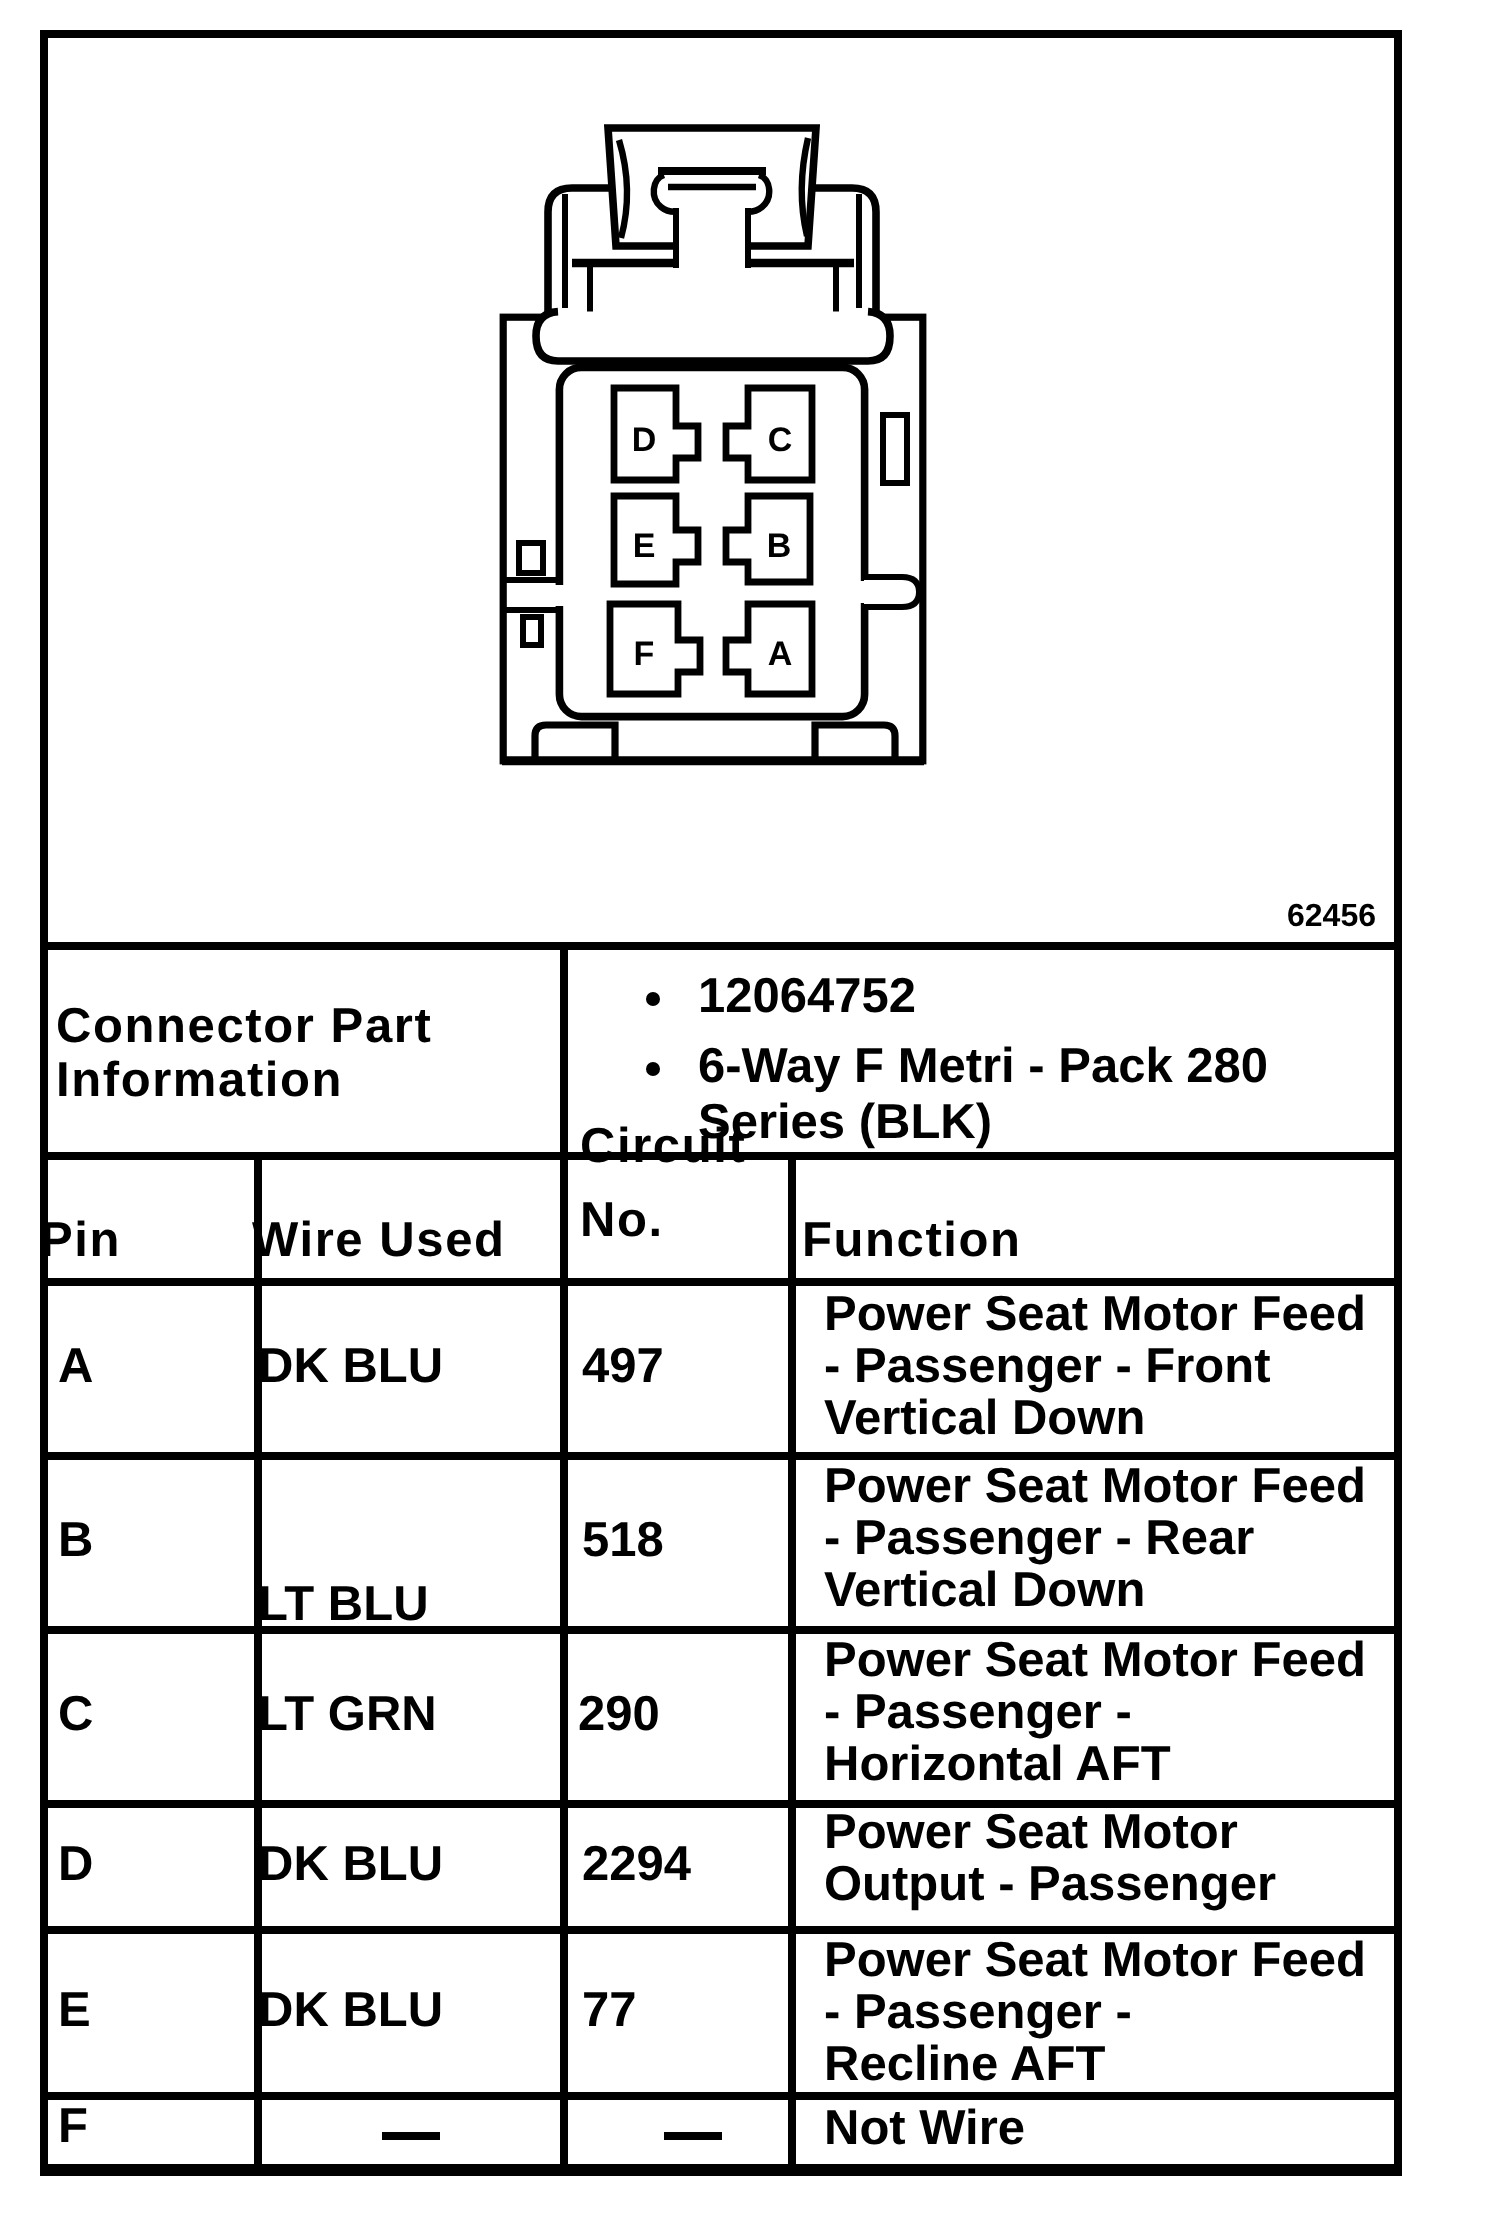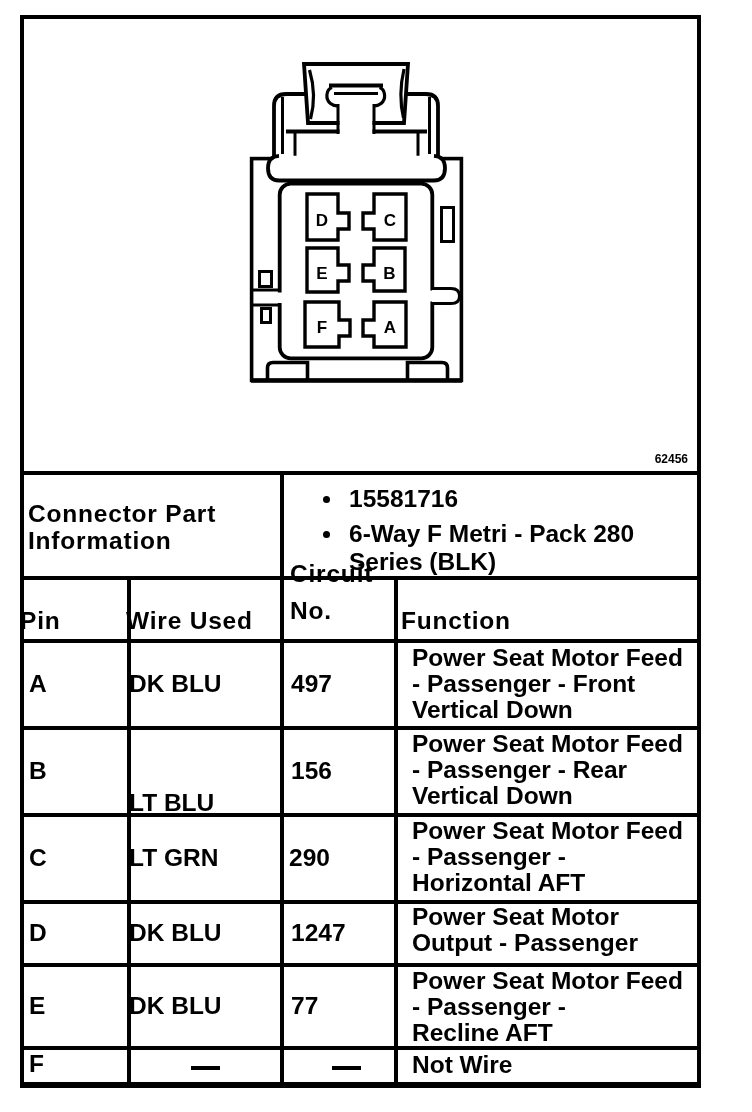--- a/index.html
+++ b/index.html
@@ -84,69 +84,69 @@
 <text x="390" y="332.5">A</text>
 </g>
 
 <path d="M251,380.4 H462" stroke="#000" stroke-width="4.5"></path>
 
 <path d="M267.5,381 L267.5,368 Q267.5,362.5 273,362.5 L307.5,362.5 L307.5,381" stroke="#000" stroke-width="3.6"></path>
 
 <path d="M407.5,381 L407.5,362.5 L442,362.5 Q447.5,362.5 447.5,368 L447.5,381" stroke="#000" stroke-width="3.6"></path>
 </svg>
 
-<div class="t" style="left:588px;top:450px;width:100px;font-size:12px;line-height:18px;text-align:right">62456</div>
+<div class="t" style="left:588px;top:450px;width:100px;font-size:16px;line-height:18px;text-align:right">62456</div>
 
 <div class="hl" style="top:471px"></div>
 <div class="hl" style="top:576.0px"></div>
 <div class="hl" style="top:639.0px"></div>
 <div class="hl" style="top:726.0px"></div>
 <div class="hl" style="top:813.0px"></div>
 <div class="hl" style="top:900.0px"></div>
 <div class="hl" style="top:963.0px"></div>
 <div class="hl" style="top:1046.0px"></div>
 <div class="hl" style="top:1082px;height:6px"></div>
 
 <div class="vl" style="left:20px;top:471px;height:617px"></div>
 <div class="vl" style="left:697px;top:471px;height:617px"></div>
 <div class="vl" style="left:280px;top:471px;height:617px"></div>
 <div class="vl" style="left:127px;top:576px;height:512px"></div>
 <div class="vl" style="left:394px;top:576px;height:512px"></div>
 
 <div class="t c w" style="left:28px;top:500px;width:262px;line-height:27px">Connector Part<br>Information</div>
 
 <div class="a" style="left:323px;top:495.5px;width:7px;height:7px;background:#000;border-radius:50%"></div>
-<div class="t" style="left:349px;top:486px">15581716</div>
+<div class="t" style="left:349px;top:486px">12064752</div>
 
 <div class="a" style="left:323px;top:530.5px;width:7px;height:7px;background:#000;border-radius:50%"></div>
 <div class="t" style="left:349px;top:520px;line-height:28px">6-Way F Metri - Pack 280<br>Series (BLK)</div>
 
 <div class="t c w" style="left:20px;top:608px;width:109px">Pin</div>
 <div class="t c w" style="left:126px;top:608px;width:153px">Wire Used</div>
 <div class="t c w" style="left:290px;top:555px;width:114px;line-height:37px">Circuit<br>No.</div>
 <div class="t c w" style="left:401px;top:608px;width:303px">Function</div>
 
 <div class="t c" style="left:29px;top:671px;width:109px">A</div>
 <div class="t c" style="left:129px;top:671px;width:153px">DK BLU</div>
 <div class="t c" style="left:291px;top:671px;width:114px">497</div>
 <div class="t" style="left:412px;top:645px">Power Seat Motor Feed<br>- Passenger - Front<br>Vertical Down</div>
 
 <div class="t c" style="left:29px;top:758px;width:109px">B</div>
 <div class="t c" style="left:129px;top:790px;width:153px">LT BLU</div>
-<div class="t c" style="left:291px;top:758px;width:114px">156</div>
+<div class="t c" style="left:291px;top:758px;width:114px">518</div>
 <div class="t" style="left:412px;top:731px">Power Seat Motor Feed<br>- Passenger - Rear<br>Vertical Down</div>
 
 <div class="t c" style="left:29px;top:845px;width:109px">C</div>
 <div class="t c" style="left:129px;top:845px;width:153px">LT GRN</div>
 <div class="t c" style="left:289px;top:845px;width:114px">290</div>
 <div class="t" style="left:412px;top:818px">Power Seat Motor Feed<br>- Passenger -<br>Horizontal AFT</div>
 
 <div class="t c" style="left:29px;top:920px;width:109px">D</div>
 <div class="t c" style="left:129px;top:920px;width:153px">DK BLU</div>
-<div class="t c" style="left:291px;top:920px;width:114px">1247</div>
+<div class="t c" style="left:291px;top:920px;width:114px">2294</div>
 <div class="t" style="left:412px;top:904px">Power Seat Motor<br>Output - Passenger</div>
 
 <div class="t c" style="left:29px;top:993px;width:109px">E</div>
 <div class="t c" style="left:129px;top:993px;width:153px">DK BLU</div>
 <div class="t c" style="left:291px;top:993px;width:114px">77</div>
 <div class="t" style="left:412px;top:968px">Power Seat Motor Feed<br>- Passenger -<br>Recline AFT</div>
 
 <div class="t c" style="left:29px;top:1051px;width:109px">F</div>
 <div class="a" style="left:191px;top:1066px;width:29px;height:4px;background:#000"></div>
 <div class="a" style="left:332px;top:1066px;width:29px;height:4px;background:#000"></div>

